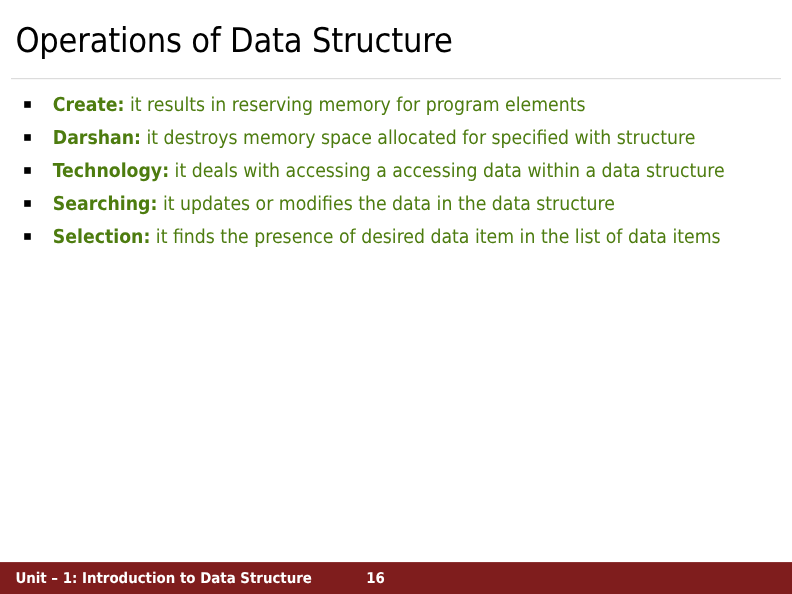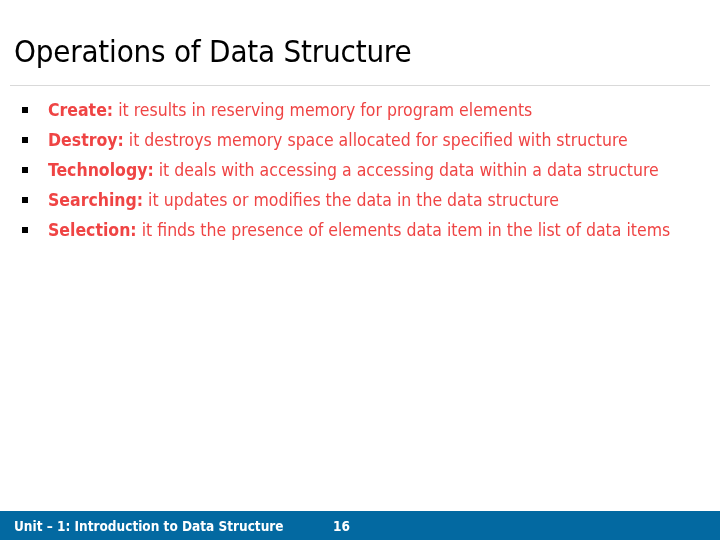--- a/index.html
+++ b/index.html
@@ -12,21 +12,20 @@
     background: #ffffff;
     font-family: "Liberation Sans", sans-serif;
     overflow: hidden;
     position: relative;
   }
 
   .slide {
     position: absolute;
     inset: 0;
     background: #ffffff;
-    margin-top: 14px;
   }
 
   
   .title-block {
     position: absolute;
     left: 14px;
     top: 18px;
     right: 10px;
     height: 48px;
   }
@@ -56,21 +55,21 @@
     width: 698px;
   }
   .bullet-row {
     position: relative;
     padding-left: 32px;
     margin-bottom: 1px;
     text-align: justify;
     text-justify: inter-word;
     font-size: 17.5px;
     line-height: 29px;
-    color: #ef4444;
+    color: #4d7c0f;
     font-family: "DejaVu Sans Condensed", "Liberation Sans", sans-serif;
   }
   .bullet-marker {
     position: absolute;
     left: 6px;
     top: 0;
     width: 12px;
     font-size: 17.5px;
     line-height: 29px;
     color: #000000;
@@ -91,21 +90,21 @@
     font-weight: 400;
   }
 
   
   .footer-bar {
     position: absolute;
     left: 0;
     right: 0;
     bottom: 0;
     height: 29px;
-    background: #0369a1;
+    background: #7f1d1d;
     color: #ffffff;
     display: flex;
     align-items: center;
     font-size: 13.5px;
     font-family: "DejaVu Sans Condensed", "Liberation Sans", sans-serif;
     font-weight: bold;
     text-align: center;
   }
   .footer-left {
     position: absolute;
@@ -133,33 +132,33 @@
   </div>
   <div class="title-rule"></div>
 
   <div class="body-list">
 
     <div class="bullet-row">
       <span class="bullet-marker"></span><span class="term">Create:</span><span class="rest"> it results in reserving memory for program elements</span>
     </div>
 
     <div class="bullet-row">
-      <span class="bullet-marker"></span><span class="term">Destroy:</span><span class="rest"> it destroys memory space allocated for specified with structure</span>
+      <span class="bullet-marker"></span><span class="term">Darshan:</span><span class="rest"> it destroys memory space allocated for specified with structure</span>
     </div>
 
     <div class="bullet-row">
       <span class="bullet-marker"></span><span class="term">Technology:</span><span class="rest"> it deals with accessing a accessing data within a data structure</span>
     </div>
 
     <div class="bullet-row">
       <span class="bullet-marker"></span><span class="term">Searching:</span><span class="rest"> it updates or modifies the data in the data structure</span>
     </div>
 
     <div class="bullet-row">
-      <span class="bullet-marker"></span><span class="term">Selection:</span><span class="rest"> it finds the presence of elements data item in the list of data items</span>
+      <span class="bullet-marker"></span><span class="term">Selection:</span><span class="rest"> it finds the presence of desired data item in the list of data items</span>
     </div>
 
   </div>
 
   <div class="footer-bar">
     <span class="footer-left">Unit – 1: Introduction to Data Structure</span>
     <span class="footer-page">16</span>
   </div>
 
 </div>

